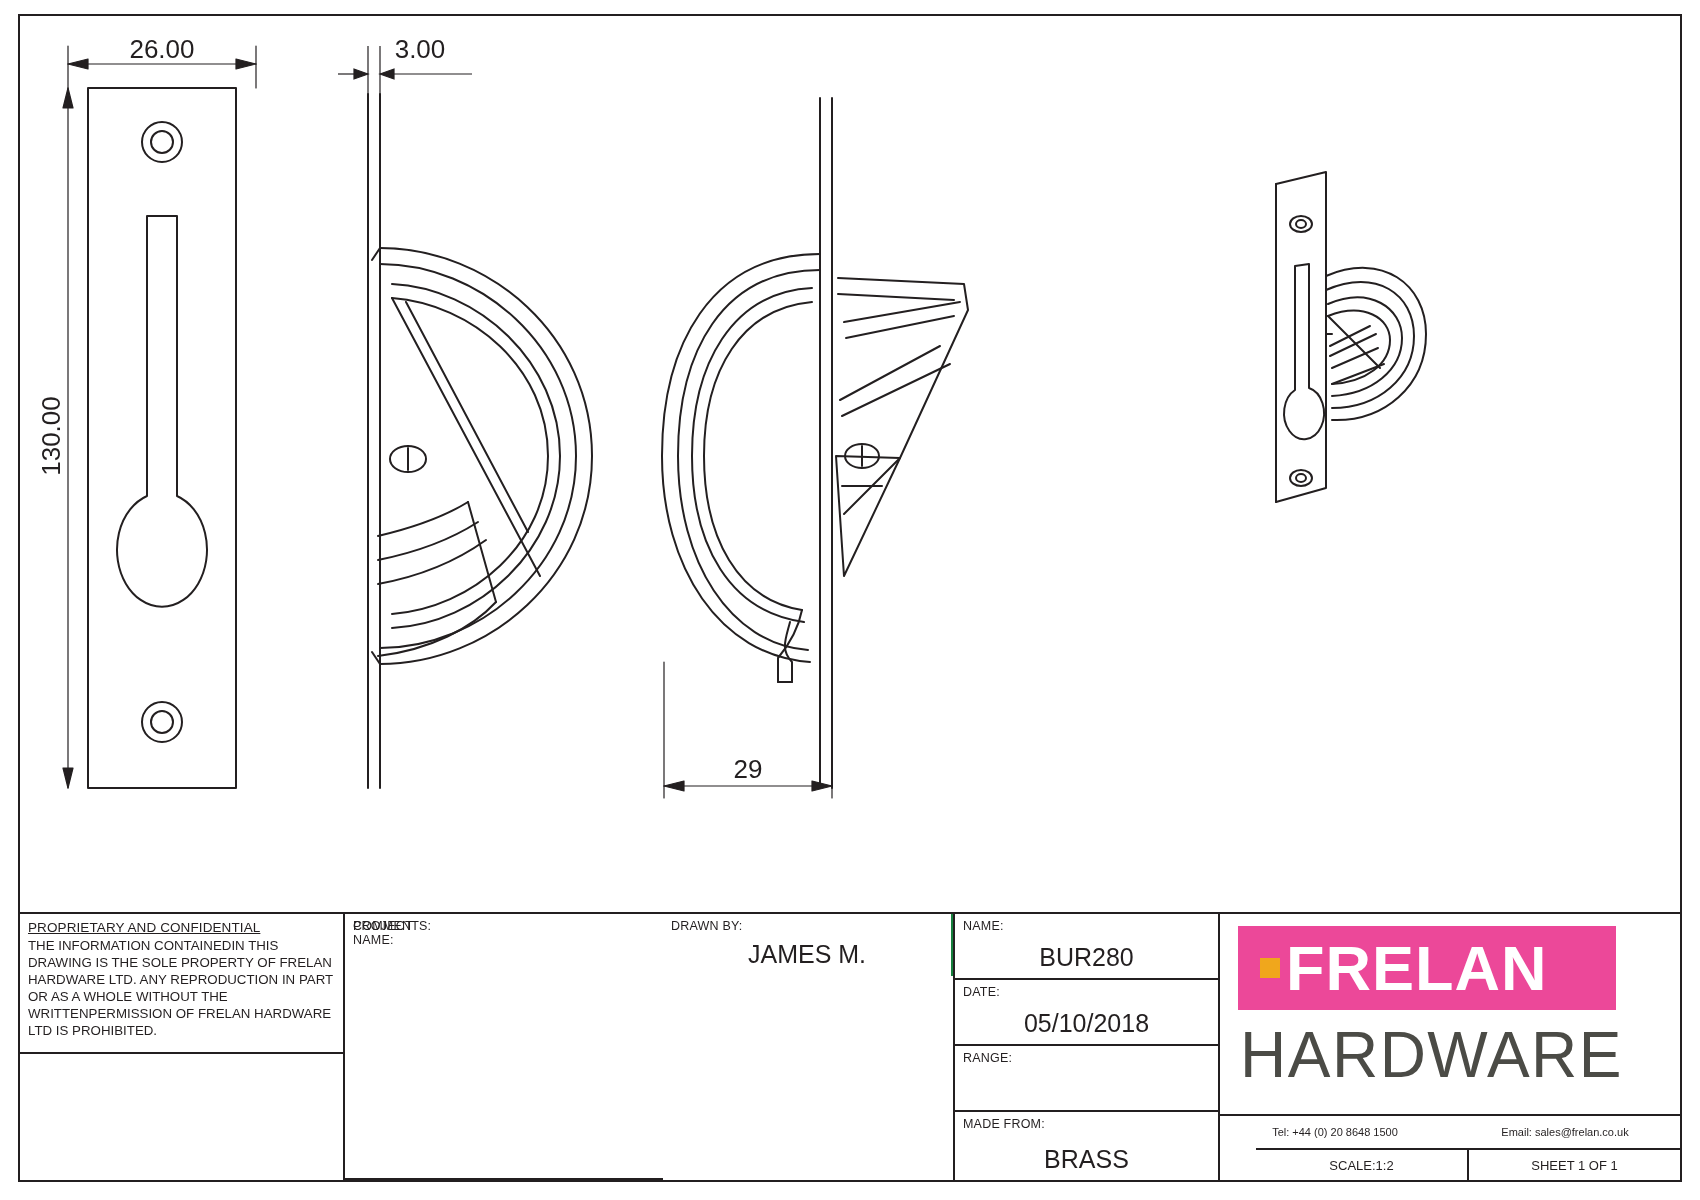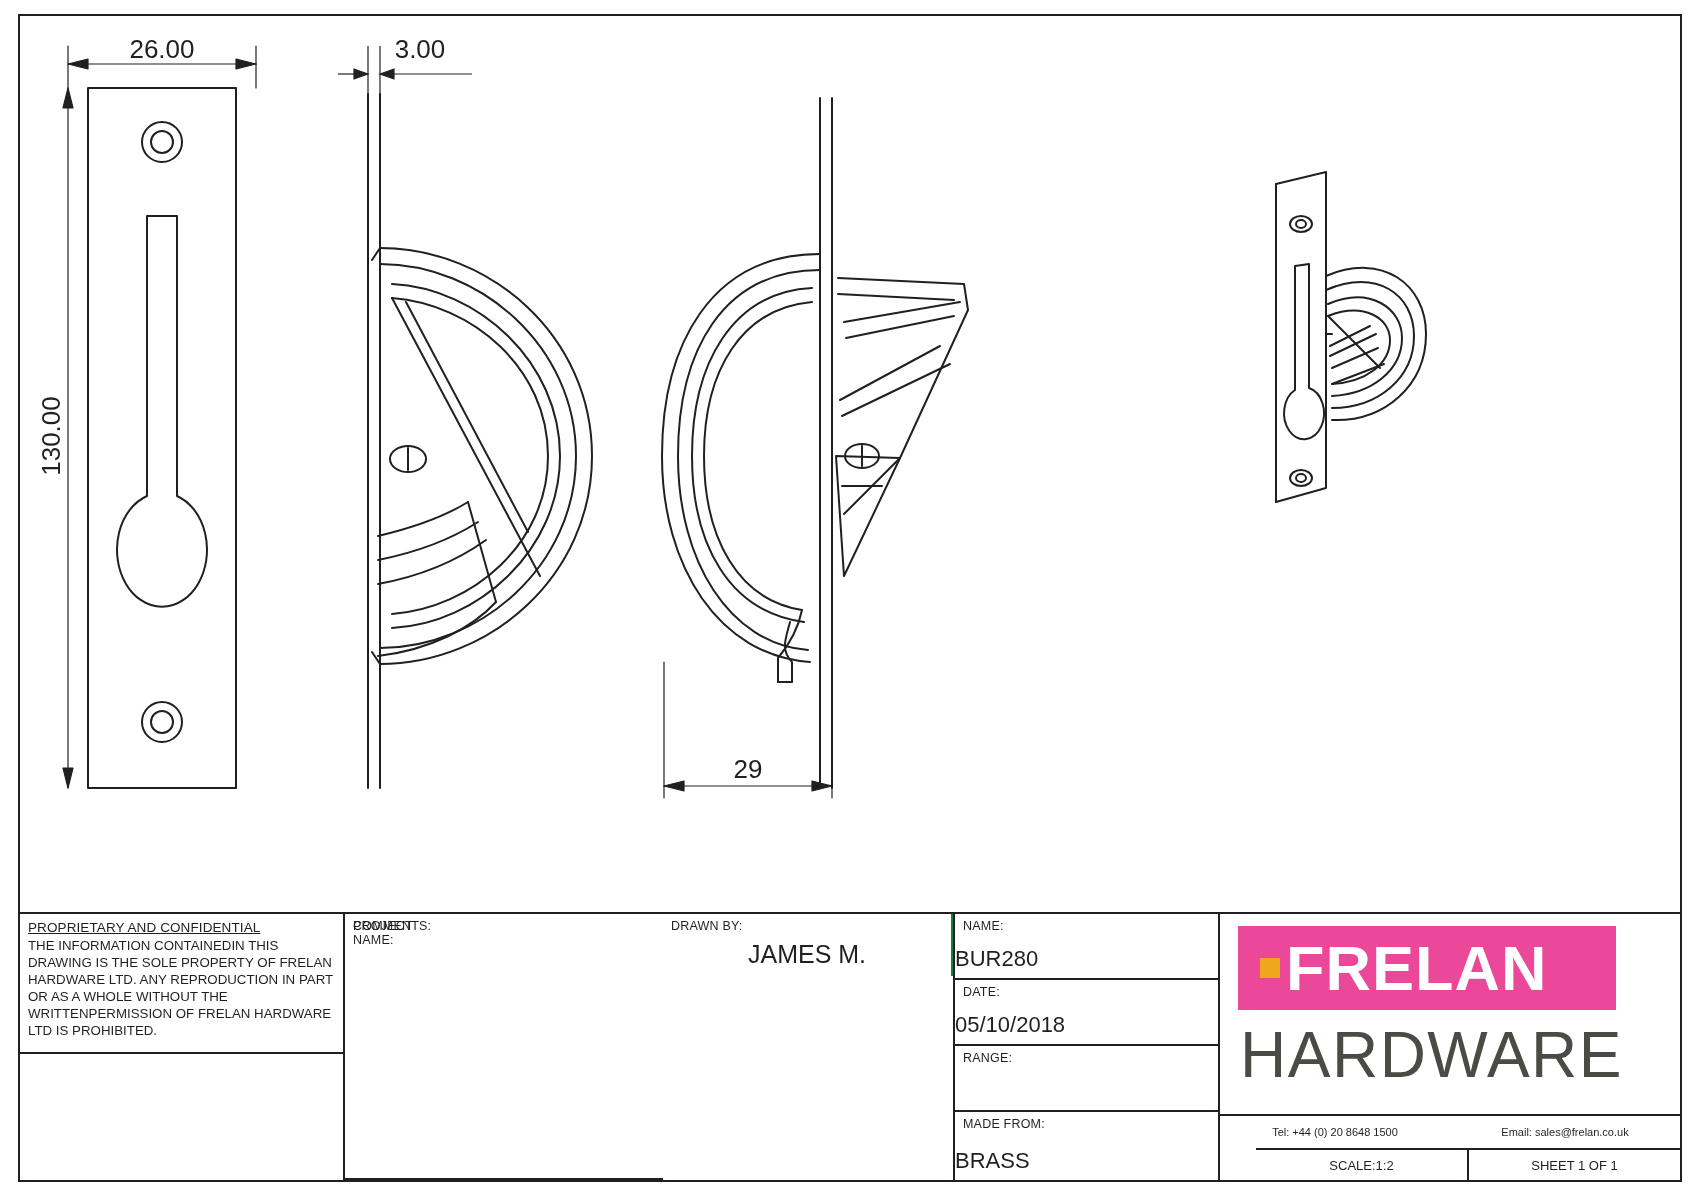--- a/index.html
+++ b/index.html
@@ -118,21 +118,22 @@
     border-right: 2px solid #231f20;
     display: flex;
     flex-direction: column;
   }
   .s-cell { height: 66px; border-bottom: 2px solid #231f20; position: relative; }
   .s-cell:last-child { border-bottom: none; height: 68px; }
   .s-value {
     position: absolute;
     left: 0; right: 0;
     bottom: 6px;
-    font-size: 22px;
+    text-align: center;
+    font-size: 25px;
   }
 
   .col-logo {
     flex: 1;
     display: flex;
     flex-direction: column;
     position: relative;
   }
   .logo-zone {
     height: 200px;

